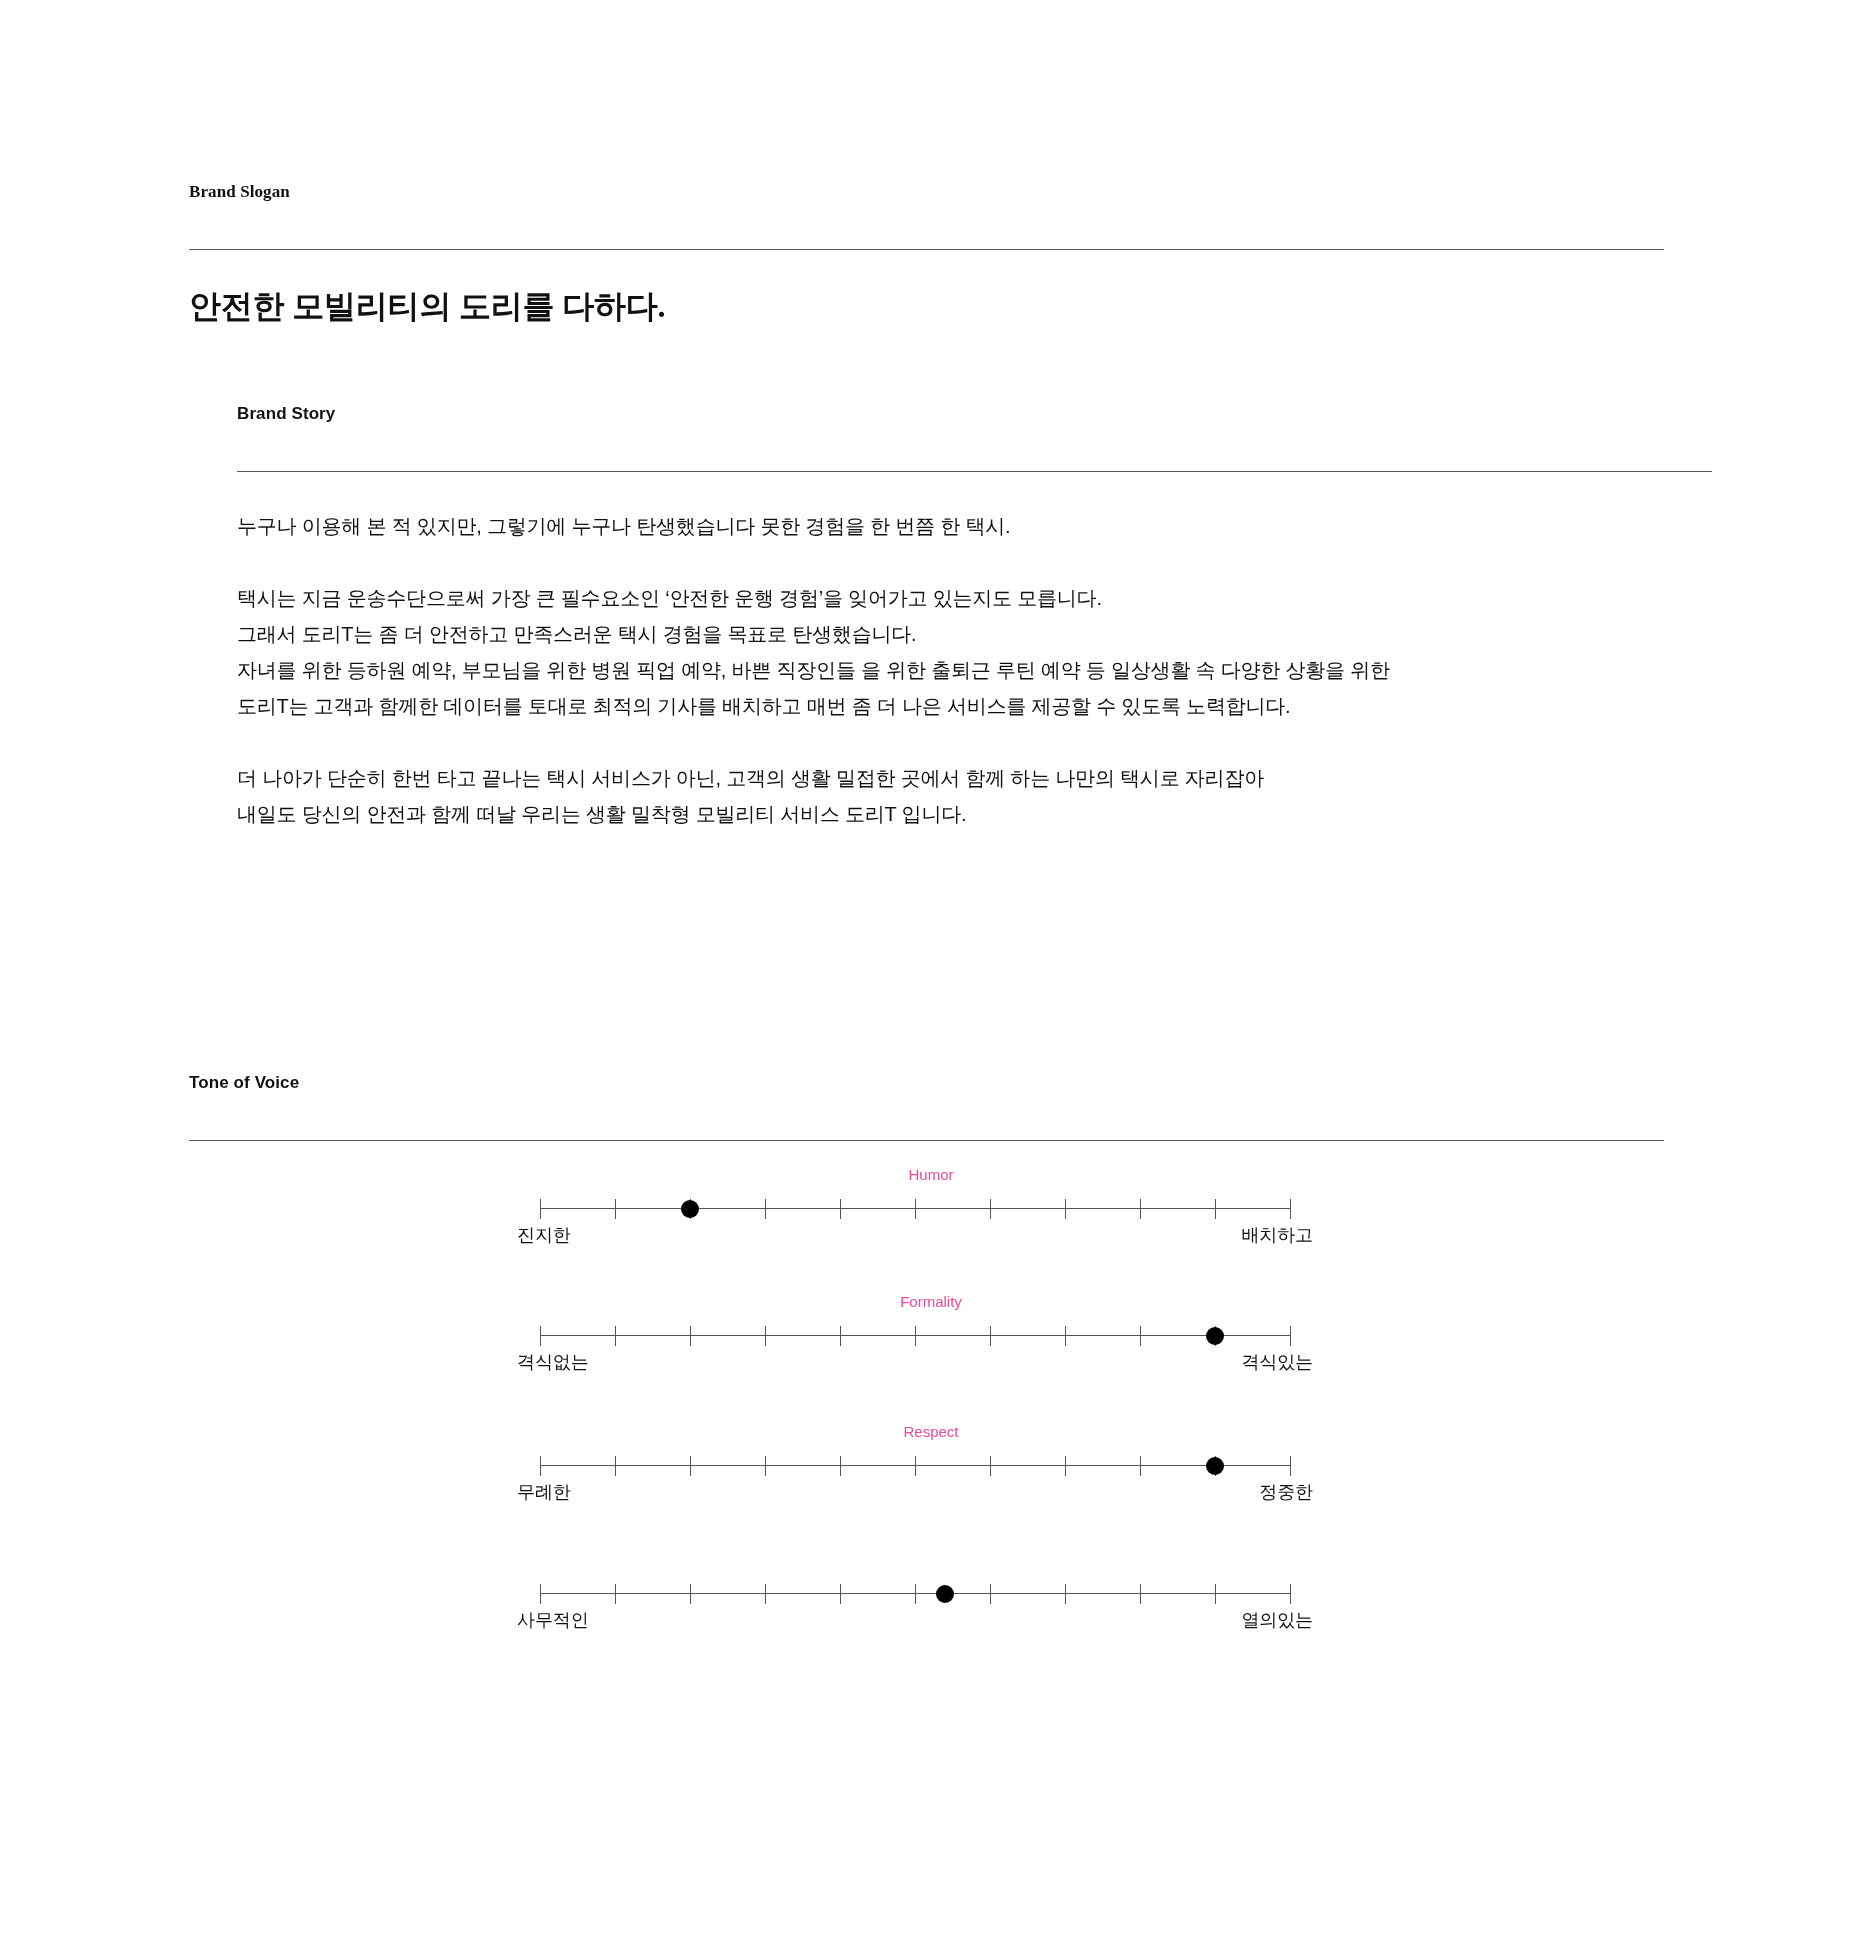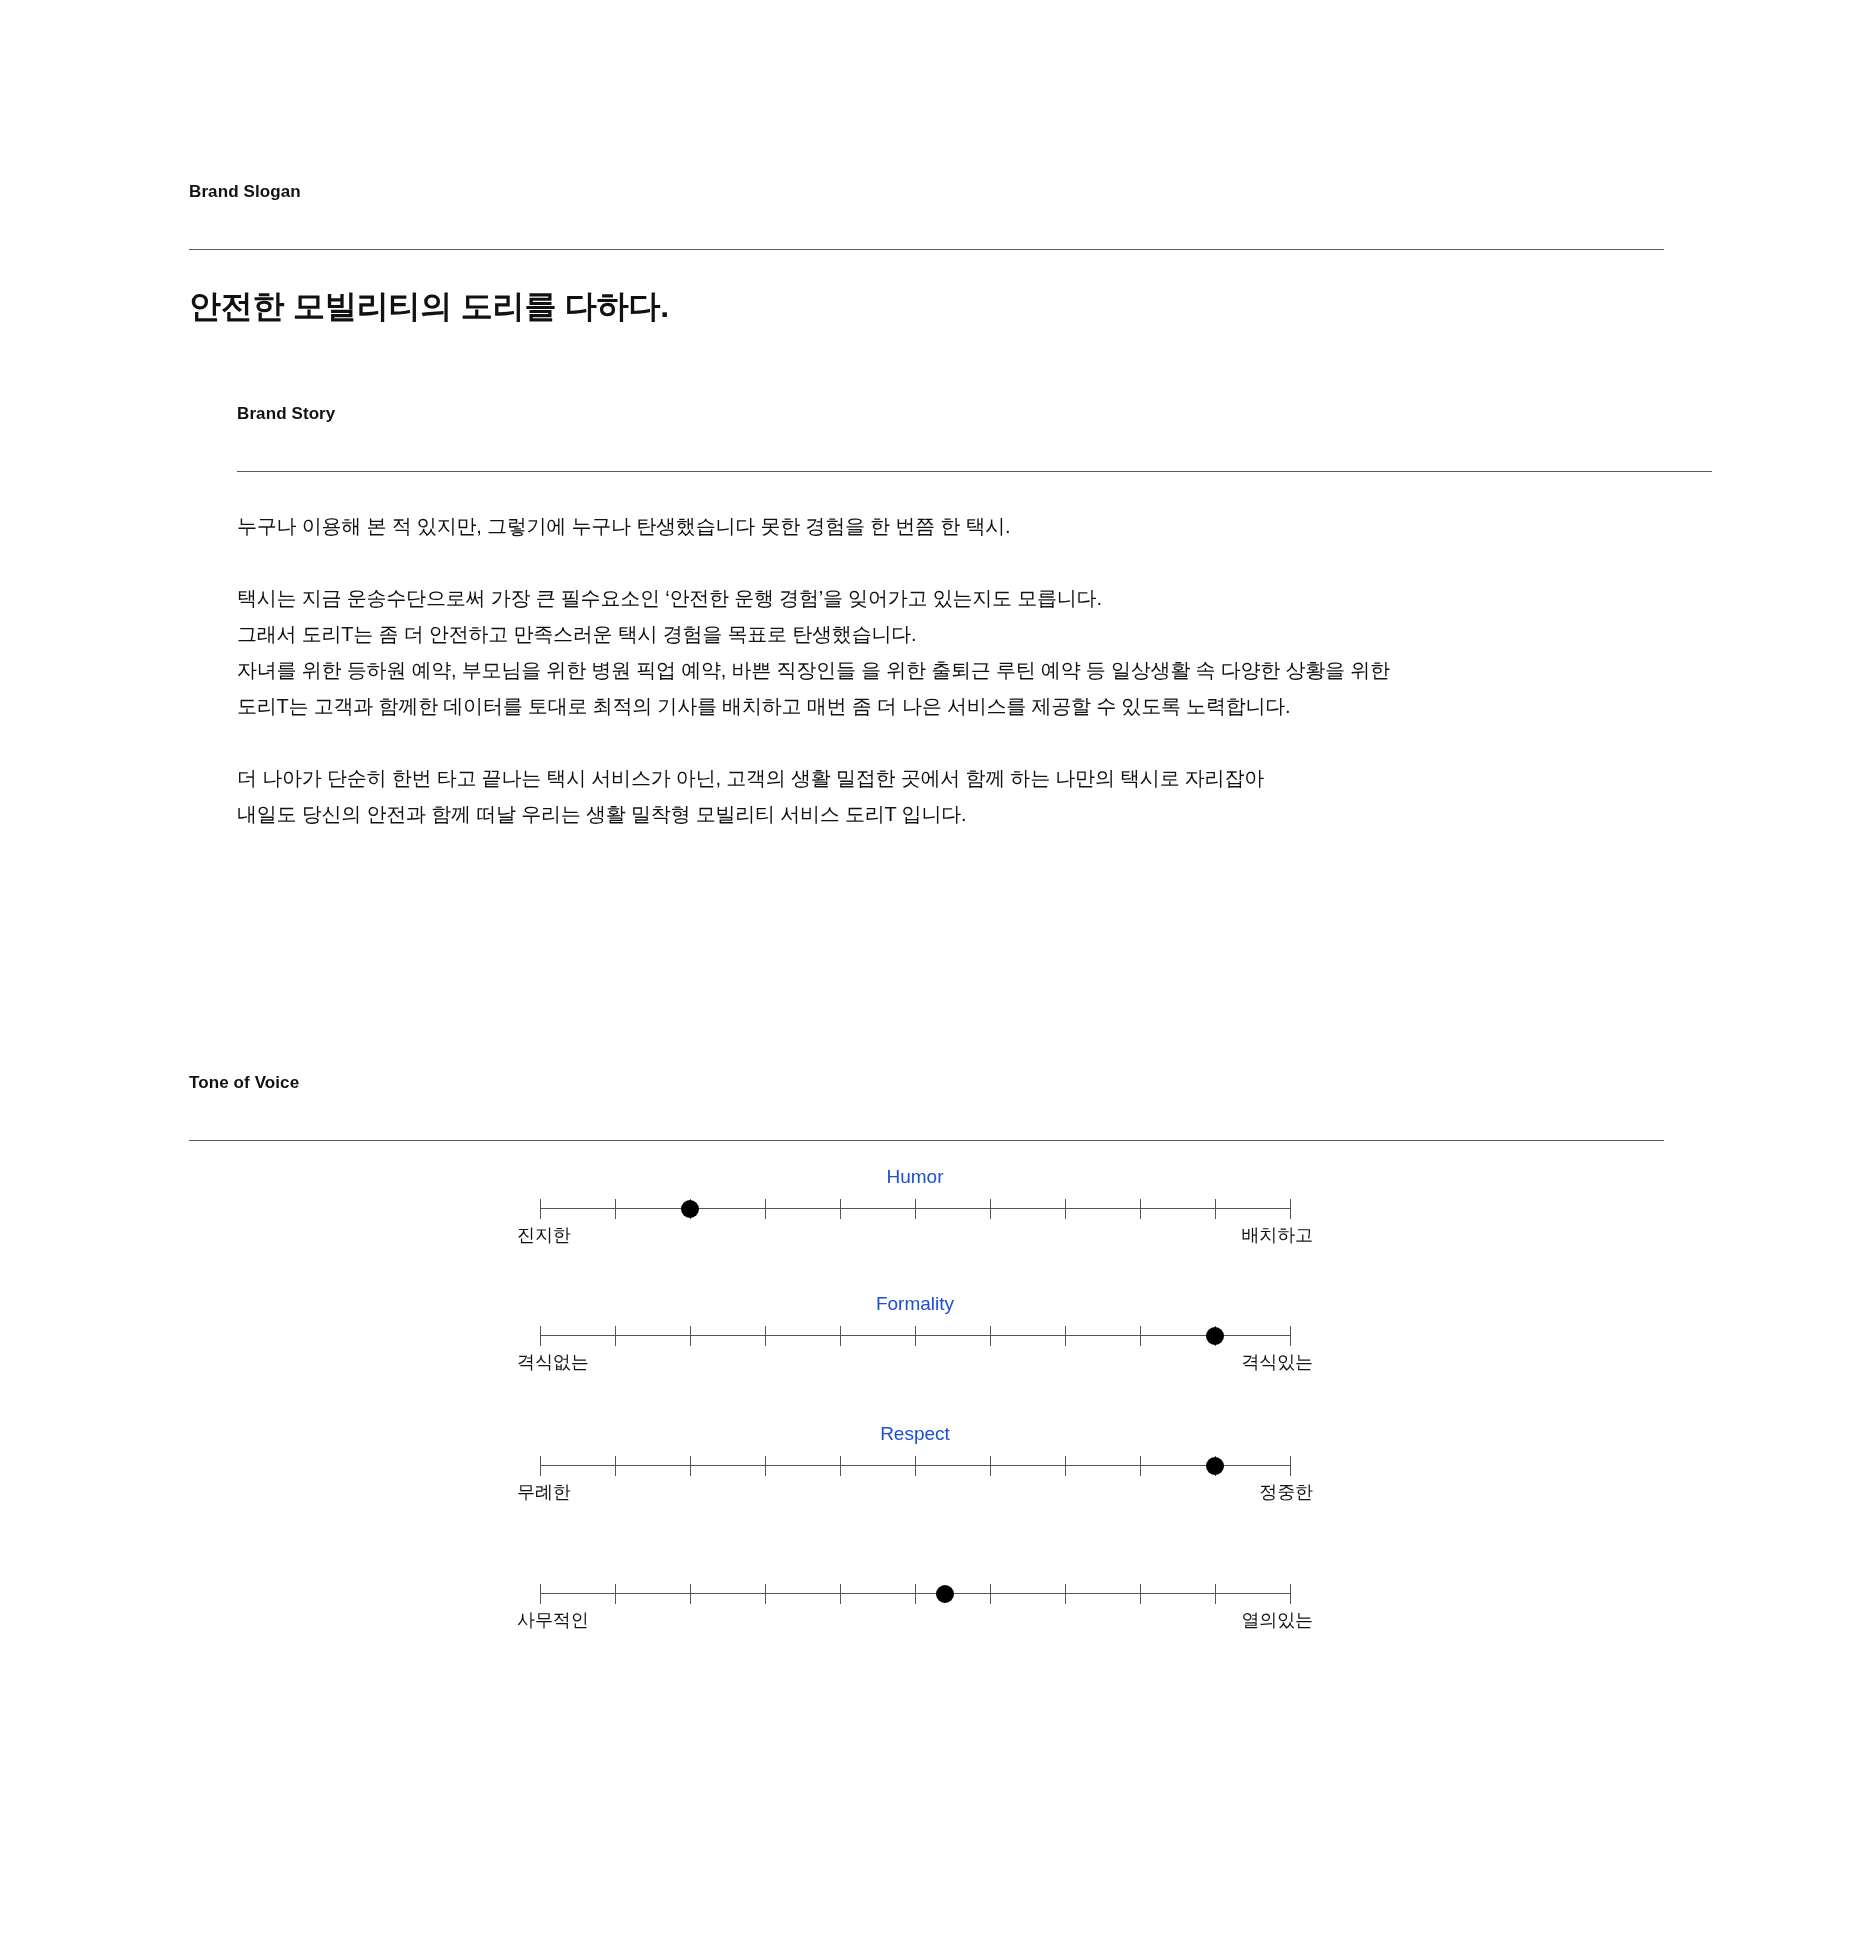--- a/index.html
+++ b/index.html
@@ -40,21 +40,21 @@
     line-height: 1.2;
   }
   .rule {
     width: 100%;
     height: 1px;
     background: #5b5b5b;
     margin-top: 47px;
   }
 
   
-  #slogan-section { top: 182px; }
+  #slogan-section { top: 182px; font-family: Liberation Serif, serif; }
   .slogan-text {
     font-size: 32px;
     font-weight: 700;
     color: #111111;
     margin: 0;
     padding-top: 35px;
     line-height: 1.35;
     letter-spacing: -0.2px;
   }
 
@@ -92,27 +92,27 @@
     width: 750px;
     height: 122px;
   }
   .tone-row:nth-of-type(1) { top: 0px; }
   .tone-row:nth-of-type(2) { top: 127px; }
   .tone-row:nth-of-type(3) { top: 257px; }
   .tone-row:nth-of-type(4) { top: 385px; }
 
   .tone-title {
     position: absolute;
-    left: 0;
+    left: 16px;
     top: 0;
     width: 100%;
     text-align: center;
-    font-size: 19px;
+    font-size: 15px;
     font-weight: 400;
-    color: #1d4ed8;
+    color: #ec4899;
     line-height: 1;
   }
   .axis {
     position: absolute;
     left: 0;
     top: 41px;
     width: 100%;
     height: 1px;
     background: #555555;
   }

